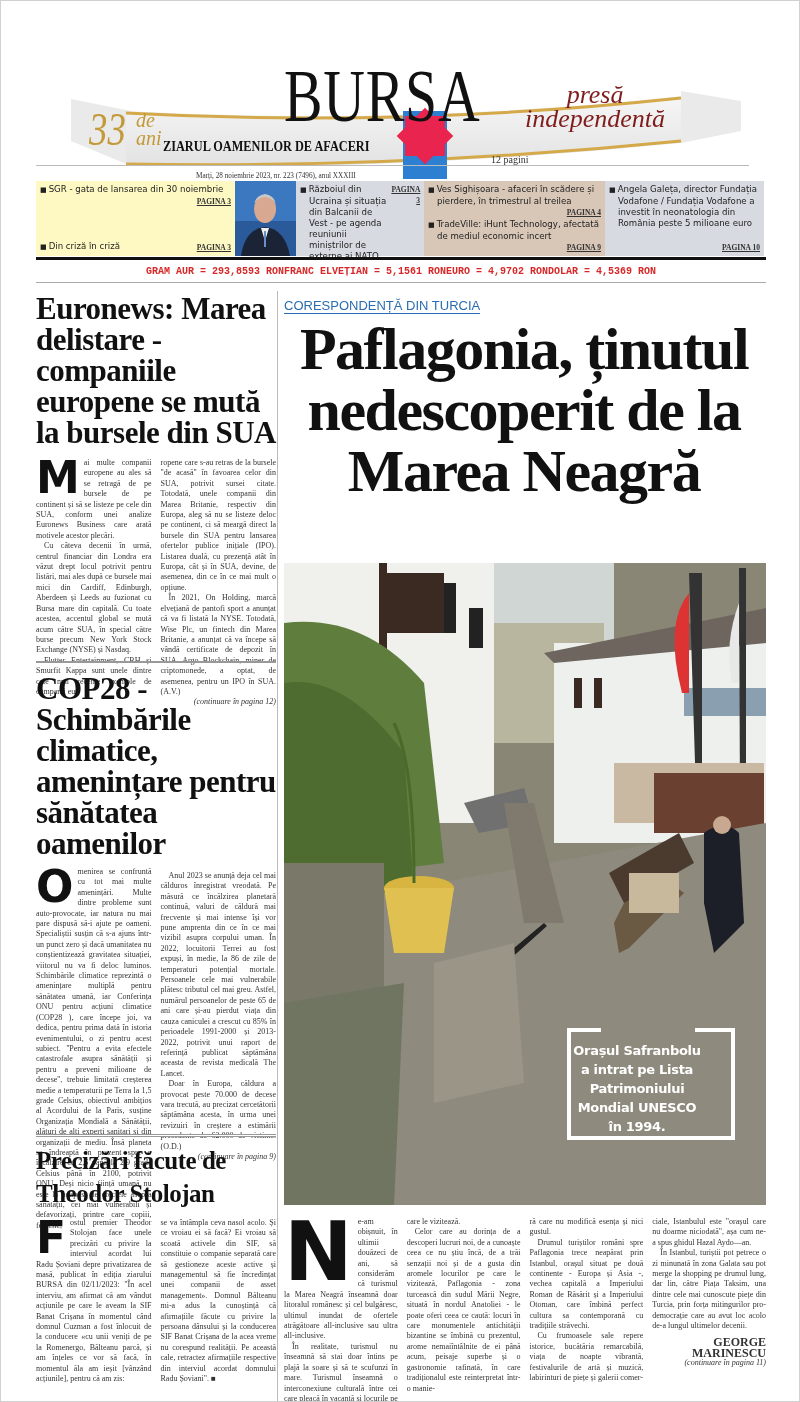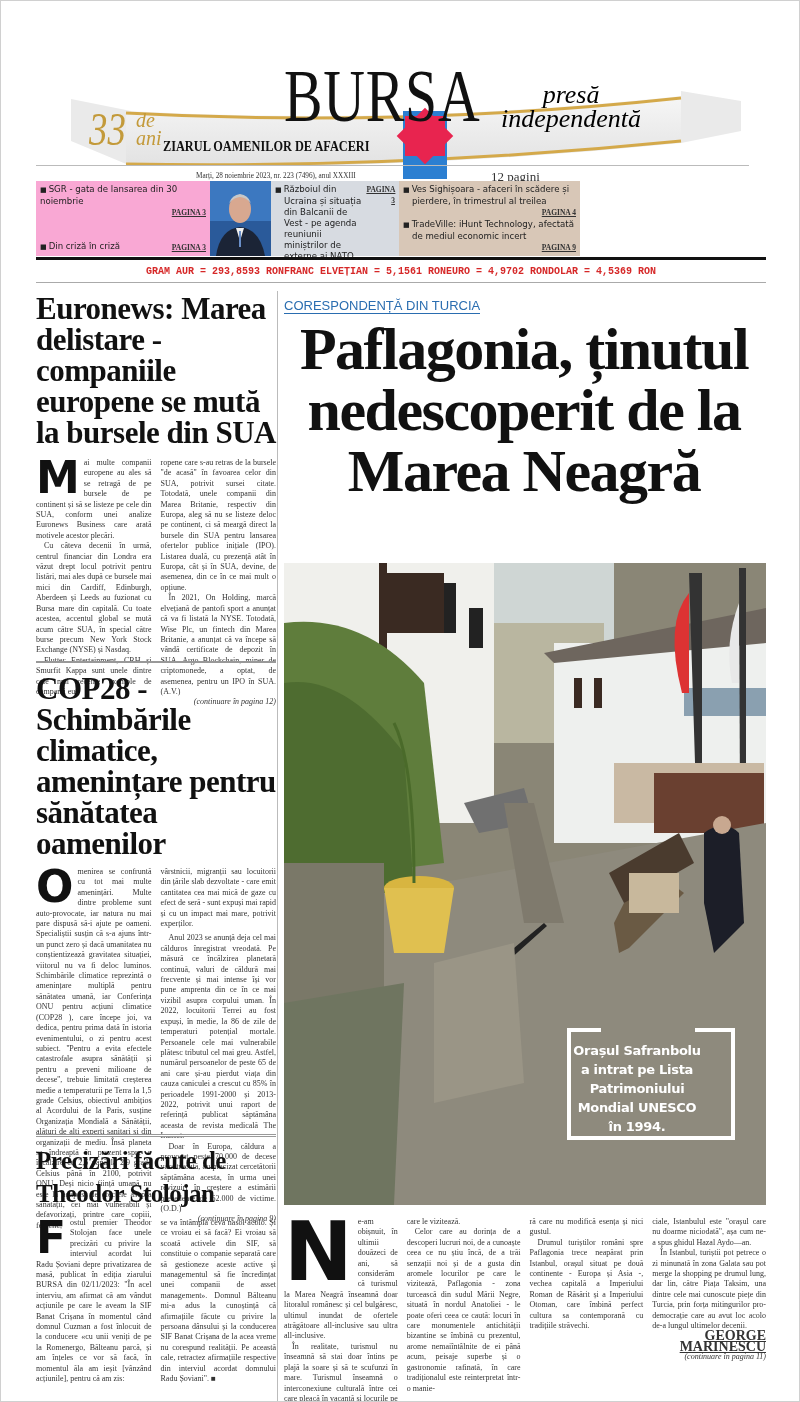--- a/index.html
+++ b/index.html
@@ -9,28 +9,28 @@
 
 .ribbon{position:absolute;left:70px;top:70px;width:670px;height:95px}
 .logo{position:absolute;left:283px;top:58px;font-family:"Liberation Serif",serif;font-size:74px;line-height:74px;color:#111;transform:scaleX(0.78);transform-origin:left top;letter-spacing:1px;font-weight:normal}
 .tagline{position:absolute;left:162px;top:137px;font-size:15px;font-weight:bold;font-family:"Liberation Serif",serif;color:#111;transform:scaleX(0.82);transform-origin:left top;white-space:nowrap}
 .tagline .af{color:#111}
 .star-box{position:absolute;left:402px;top:110px;width:44px;height:68px;background:#2c7fd1}
 .star{position:absolute;left:404px;top:115px;width:40px;height:40px;background:#e8244f;transform:rotate(0)}
 .star2{position:absolute;left:404px;top:115px;width:40px;height:40px;background:#e8244f;transform:rotate(45deg)}
 .anniv-num{position:absolute;left:88px;top:102px;font-size:46px;color:#c39a3a;font-family:"Liberation Serif",serif;font-style:italic;transform:scaleX(0.8);transform-origin:left top}
 .anniv-de{position:absolute;left:135px;top:110px;font-size:20px;color:#c39a3a;font-style:italic;line-height:18px}
-.presa{position:absolute;left:500px;top:82px;font-size:26px;color:#000000;font-style:italic;line-height:24px;text-align:center}
+.presa{position:absolute;left:524px;top:82px;font-size:26px;color:#7f1d1d;font-style:italic;line-height:24px;text-align:center}
 .dateline{position:absolute;left:195px;top:169px;font-size:8.5px;color:#333;transform:scaleX(0.85);transform-origin:left top;white-space:nowrap}
-.pages{position:absolute;left:490px;top:168px;font-size:13px;color:#333}
+.pages{position:absolute;left:490px;top:153px;font-size:10px;color:#333}
 .hr-top{position:absolute;left:35px;right:50px;top:164px;height:1px;background:#bbb}
 
 .teasers{position:absolute;left:35px;top:180px;width:730px;height:75px;display:flex}
 .t-box{padding:3px 4px;font-family:"DejaVu Sans",sans-serif;font-size:8.6px;line-height:11px;color:#222;position:relative}
-.t1{width:174px;background:#f9a8d4}
+.t1{width:199px;background:#fef9c3}
 .t-photo{width:61px;background:#1d3b6e;position:relative;overflow:hidden}
 .t2{width:128px;background:#d7dbe1}
 .t3{width:181px;background:#d8c7b7}
 .t4{width:159px;background:#d7dbe1}
 .pg{display:block;text-align:right;font-family:"Liberation Serif",serif;font-weight:bold;font-size:7.5px;text-decoration:underline;color:#333}
 .sq{font-size:7px;margin-right:2px}
 .bar-black{position:absolute;left:35px;top:256px;width:730px;height:3px;background:#111}
 .rates{position:absolute;left:35px;top:265px;width:730px;display:flex;justify-content:center;font-family:Liberation Mono, monospace;font-weight:bold;color:#d62828;font-size:10px}
 
 .lcol{position:absolute;left:35px;width:240px}
@@ -46,21 +46,21 @@
 .kicker{position:absolute;left:283px;top:297px;font-family:"Liberation Sans",sans-serif;font-size:13px;color:#2a6db0;border-bottom:1px solid #2a6db0;line-height:15px}
 .h-main{position:absolute;left:283px;top:318px;width:480px;text-align:center;font-family:"Liberation Serif",serif;font-size:60px;line-height:61px;color:#111;letter-spacing:-1.5px}
 .photo{position:absolute;left:283px;top:562px;width:482px;height:642px;overflow:hidden;background:#7a7a6e}
 .caption-box{position:absolute;left:566px;top:1027px;width:168px;height:112px;border:4px solid #fff;border-top:none}
 .caption-box:before{content:"";position:absolute;left:-4px;top:0;width:34px;height:4px;background:#fff}
 .caption-box:after{content:"";position:absolute;right:-4px;top:0;width:40px;height:4px;background:#fff}
 .caption{position:absolute;left:570px;top:1040px;width:132px;text-align:center;font-family:"DejaVu Sans",sans-serif;font-weight:bold;font-size:13px;line-height:19px;color:#fff;letter-spacing:-0.3px}
 .rcols{position:absolute;left:283px;top:1216px;width:482px;display:flex;gap:9px}
 .rcols>div{flex:1}
 .dropN{float:left;font-family:"DejaVu Sans",sans-serif;font-weight:bold;font-size:82px;line-height:66px;margin:2px 5px 0 0;color:#111}
-.byline{text-align:right;font-weight:bold;font-size:14px;text-decoration:underline;color:#333}
+.byline{text-align:right;font-weight:bold;font-size:12px;margin-top:6px;color:#333}
 </style>
 </head>
 <body>
 
 <div>
   <svg class="ribbon" viewBox="0 0 670 95" preserveAspectRatio="none">
     <defs>
       <linearGradient id="g1" x1="0" y1="0" x2="0" y2="1">
         <stop offset="0" stop-color="#f6f6f6"></stop>
           <stop offset="1" stop-color="#e2e2e2"></stop>
@@ -116,20 +116,24 @@
   <div class="t-box t2" style="display:flex;flex-direction:row;justify-content:space-between">
     <div style="padding-left:9px;text-indent:-9px"><span class="sq">■</span><span>Războiul din Ucraina și situația din Balcanii de Vest - pe agenda reuniunii miniștrilor de externe ai NATO</span></div>
     <span class="pg">PAGINA 3</span>
   </div>
   <div class="t-box t3">
     <div style="padding-left:9px;text-indent:-9px"><span class="sq">■</span><span>Ves Sighișoara - afaceri în scădere și pierdere, în trimestrul al treilea</span></div>
     <span class="pg">PAGINA 4</span>
     <div style="padding-left:9px;text-indent:-9px;margin-top:1px"><span class="sq">■</span><span>TradeVille: iHunt Technology, afectată de mediul economic incert</span></div>
     <span class="pg">PAGINA 9</span>
   </div>
+  <div class="t-box t4" style="display:flex;flex-direction:column;justify-content:space-between">
+    <div style="padding-left:9px;text-indent:-9px"><span class="sq">■</span><span>Angela Galeța, director Fundația Vodafone / Fundația Vodafone a investit în neonatologia din România peste 5 milioane euro</span></div>
+    <span class="pg">PAGINA 10</span>
+  </div>
 </div>
 <div class="bar-black"></div>
 <div class="rates">
   <span>GRAM AUR = 293,8593 RON</span>
   <span>FRANC ELVEȚIAN = 5,1561 RON</span>
   <span>EURO = 4,9702 RON</span>
   <span>DOLAR = 4,5369 RON</span>
 </div>
 
 <div class="abs" style="left:35px;top:281px;width:730px;height:1px;background:#aaa"></div>
@@ -154,21 +158,20 @@
 <div class="sep" style="top:660px"></div>
 
 <div class="lcol" style="top:672px">
   <h2 class="h-left">COP28 - Schimbările climatice, amenințare pentru sănătatea oamenilor</h2>
   <div class="cols2" style="margin-top:8px">
     <div class="body-txt">
       <span class="drop">O</span>
       <p>menirea se confruntă cu tot mai multe amenințări. Multe dintre probleme sunt auto-provocate, iar natura nu mai pare dispusă să-i ajute pe oameni. Specialiștii susțin că s-a ajuns într-un punct zero și dacă umanitatea nu conștientizează gravitatea situației, viitorul nu va fi deloc luminos. Schimbările climatice reprezintă o amenințare multiplă pentru sănătatea umană, iar Conferința ONU pentru acțiuni climatice (COP28 ), care începe joi, va dedica, pentru prima dată în istoria evenimentului, o zi pentru acest subiect. ''Pentru a evita efectele catastrofale asupra sănătății și pentru a preveni milioane de decese'', trebuie limitată creșterea medie a temperaturii pe Terra la 1,5 grade Celsius, obiectivul ambițios al Acordului de la Paris, susține Organizația Mondială a Sănătății, alături de alți experți sanitari și din organizații de mediu. Însă planeta se îndreaptă în prezent spre o încălzire cu 2,5 până la 2,9 grade Celsius până în 2100, potrivit ONU. Deși nicio ființă umană nu este la adăpost de efectele asupra sănătății, cei mai vulnerabili și defavorizați, printre care copiii, femeile,</p>
     </div>
     <div class="body-txt">
-      <p>vârstnicii, migranții sau locuitorii din țările slab dezvoltate - care emit cantitatea cea mai mică de gaze cu efect de seră - sunt expuși mai rapid și cu un impact mai mare, potrivit experților.</p>
       <p style="text-indent:8px;margin-top:4px">Anul 2023 se anunță deja cel mai călduros înregistrat vreodată. Pe măsură ce încălzirea planetară continuă, valuri de căldură mai frecvente și mai intense își vor pune amprenta din ce în ce mai vizibil asupra corpului uman. În 2022, locuitorii Terrei au fost expuși, în medie, la 86 de zile de temperaturi potențial mortale. Persoanele cele mai vulnerabile plătesc tributul cel mai greu. Astfel, numărul persoanelor de peste 65 de ani care și-au pierdut viața din cauza caniculei a crescut cu 85% în perioadele 1991-2000 și 2013-2022, potrivit unui raport de referință publicat săptămâna aceasta de revista medicală The Lancet.</p>
       <p style="text-indent:8px">Doar în Europa, căldura a provocat peste 70.000 de decese vara trecută, au precizat cercetătorii săptămâna acesta, în urma unei revizuiri în creștere a estimării precedente de 62.000 de victime. (O.D.)</p>
       <p class="cont">(continuare în pagina 9)</p>
     </div>
   </div>
 </div>
 <div class="sep" style="top:1133px;height:3px;border-top:1px solid #999;border-bottom:1px solid #999;background:#fff"></div>
 
 <div class="lcol" style="top:1143px">
   <h2 class="h-left" style="font-size:25px;line-height:33px">Precizări făcute de Theodor Stolojan</h2>
@@ -235,20 +238,21 @@
     <p>e-am obișnuit, în ultimii douăzeci de ani, să considerăm că turismul la Marea Neagră înseamnă doar litoralul românesc și cel bulgăresc, ultimul inundat de ofertele atrăgătoare all-inclusive sau ultra all-inclusive.</p>
     <p style="text-indent:8px">În realitate, turismul nu înseamnă să stai doar întins pe plajă la soare și să te scufunzi în mare. Turismul înseamnă o interconexiune culturală între cei care pleacă în vacanță și locurile pe</p>
   </div>
   <div class="body-txt">
     <p>care le vizitează.</p>
     <p style="text-indent:8px">Celor care au dorința de a descoperi lucruri noi, de a cunoaște ceea ce nu știu încă, de a trăi senzații noi și de a gusta din aromele locurilor pe care le vizitează, Paflagonia - zona turcească din sudul Mării Negre, situată în nordul Anatoliei - le poate oferi ceea ce caută: locuri în care monumentele antichității bizantine se îmbină cu prezentul, arome nemaiîntâlnite de ei până acum, peisaje superbe și o gastronomie rafinată, în care tradiționalul este reinterpretat într-o manie-</p>
   </div>
   <div class="body-txt">
     <p>ră care nu modifică esența și nici gustul.</p>
     <p style="text-indent:8px">Drumul turiștilor români spre Paflagonia trece neapărat prin Istanbul, orașul situat pe două continente - Europa și Asia -, vechea capitală a Imperiului Roman de Răsărit și a Imperiului Otoman, care îmbină perfect cultura sa contemporană cu tradițiile străvechi.</p>
+    <p style="text-indent:8px">Cu frumoasele sale repere istorice, bucătăria remarcabilă, viața de noapte vibrantă, festivalurile de artă și muzică, labirinturi de piețe și galerii comer-</p>
   </div>
   <div class="body-txt">
     <p>ciale, Istanbulul este "orașul care nu doarme niciodată", așa cum ne-a spus ghidul Hazal Aydo—an.</p>
     <p style="text-indent:8px">În Istanbul, turiștii pot petrece o zi minunată în zona Galata sau pot merge la shopping pe drumul lung, dar lin, către Piața Taksim, una dintre cele mai cunoscute piețe din Turcia, prin forța mitingurilor pro-democrație care au avut loc acolo de-a lungul ultimelor decenii.</p>
     <p class="byline">GEORGE MARINESCU</p>
     <p class="cont">(continuare în pagina 11)</p>
   </div>
 </div>
 
 </body></html>

